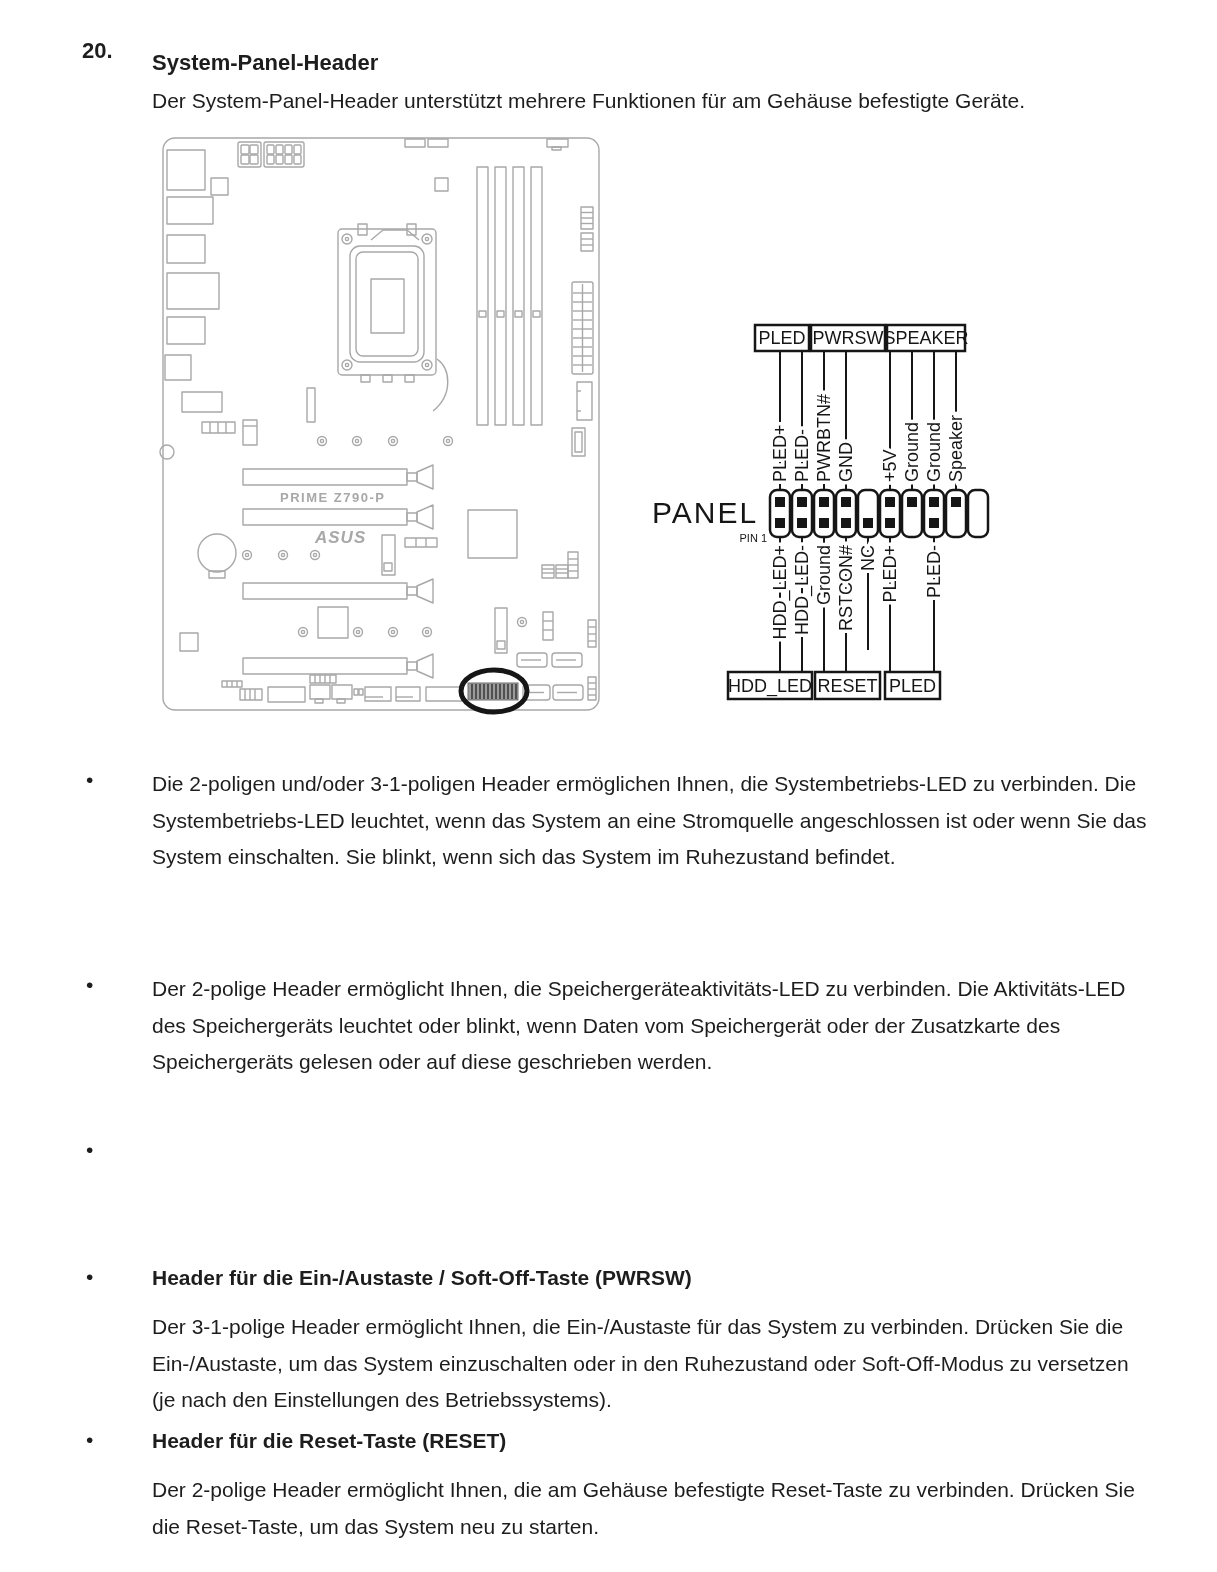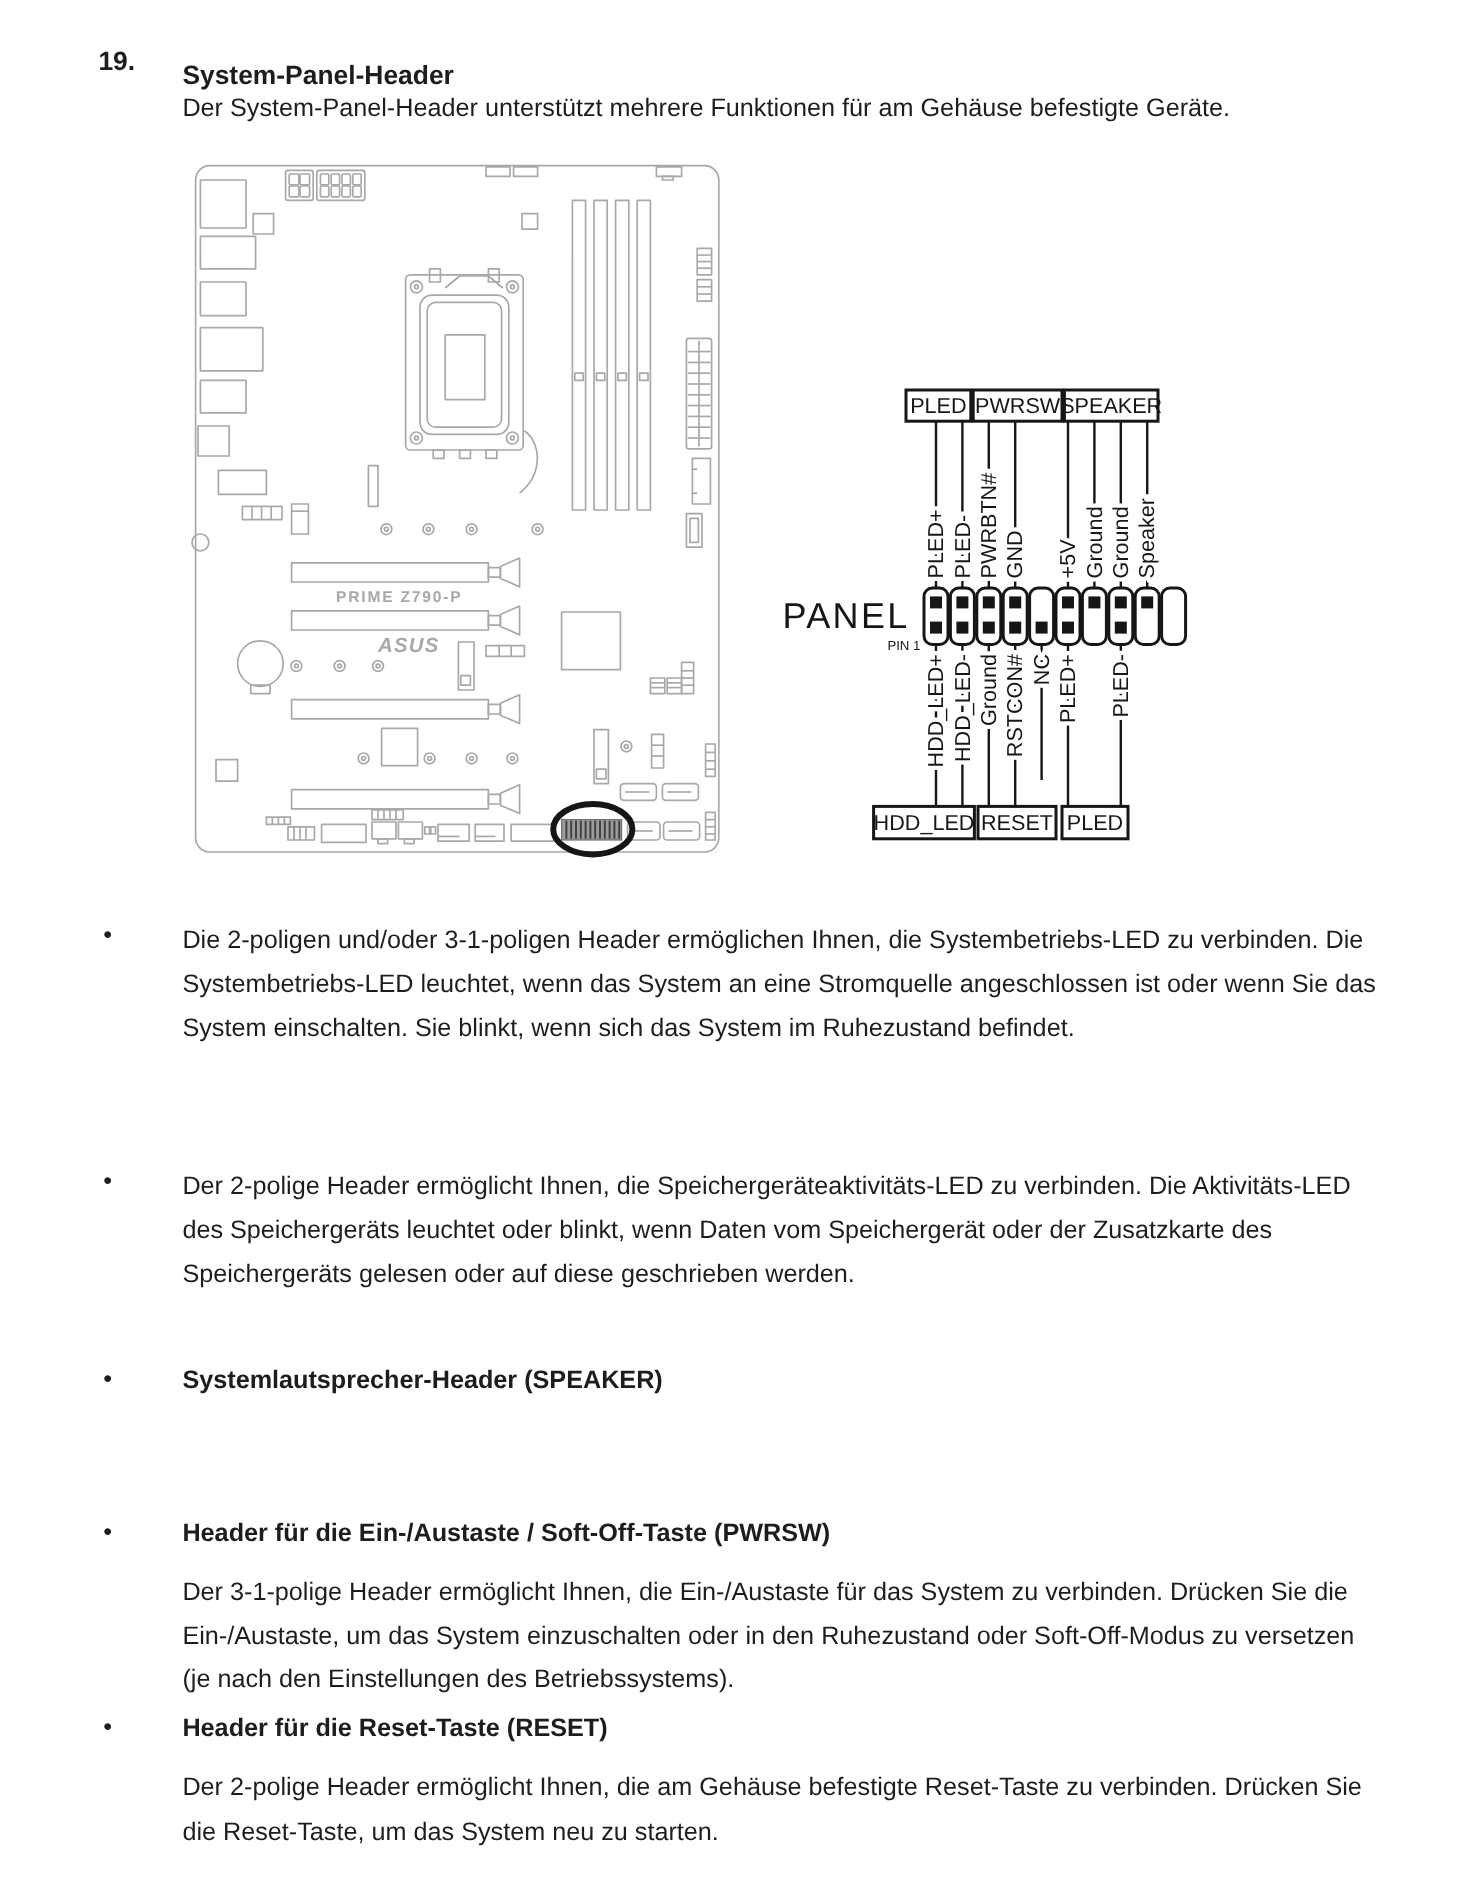--- a/index.html
+++ b/index.html
@@ -3,34 +3,34 @@
 <meta charset="utf-8">
 <style>
   html,body{margin:0;padding:0;}
   body{
     width:1217px;height:1572px;position:relative;overflow:hidden;
     background:#ffffff;color:#1d1d1d;
     font-family:"Liberation Sans","DejaVu Sans",sans-serif;
   }
   .sec-num{position:absolute;left:82px;top:36px;font-size:22px;line-height:30px;font-weight:700;}
   .sec-title{position:absolute;left:152px;top:36px;font-size:22px;line-height:30px;font-weight:700;margin-top:12px;}
-  .intro{position:absolute;left:152px;top:52px;width:1010px;font-size:21px;line-height:36px;}
+  .intro{position:absolute;left:152px;top:62px;width:1010px;font-size:21px;line-height:36px;}
   .diagram{position:absolute;left:0;top:133px;width:1217px;height:582px;}
   .board-svg{position:absolute;left:155px;top:0;}
   .panel-svg{position:absolute;left:648px;top:187px;font-family:"Liberation Sans","DejaVu Sans",sans-serif;}
   .section{position:absolute;left:0;width:1000px;padding-left:152px;}
   .section .marker{position:absolute;left:86px;top:2px;font-size:21px;}
   .section h2{margin:0 0 16px 0;font-size:21px;line-height:30px;font-weight:700;}
   .section p{margin:0;font-size:21px;line-height:36.5px;}
 </style>
 </head>
 <body>
 
 <div>
-  <span class="sec-num">19.</span>
+  <span class="sec-num">20.</span>
   <span class="sec-title">System-Panel-Header</span>
 </div>
 <p class="intro">Der System-Panel-Header unterstützt mehrere Funktionen für am Gehäuse befestigte Geräte.</p>
 
 <div class="diagram">
 
   <svg class="board-svg" width="450" height="582" viewBox="0 0 450 582">
     <g fill="none" stroke="#a8a8a8" stroke-width="1.4" stroke-linejoin="round">
       <rect x="8" y="5" width="436" height="572" rx="12"></rect>
 
@@ -357,21 +357,20 @@
   <div class="section" style="top:766px">
     <span class="marker">•</span>
     <p>Die 2-poligen und/oder 3-1-poligen Header ermöglichen Ihnen, die Systembetriebs-LED zu verbinden. Die Systembetriebs-LED leuchtet, wenn das System an eine Stromquelle angeschlossen ist oder wenn Sie das System einschalten. Sie blinkt, wenn sich das System im Ruhezustand befindet.</p>
   </div>
   <div class="section" style="top:971px">
     <span class="marker">•</span>
     <p>Der 2-polige Header ermöglicht Ihnen, die Speichergeräteaktivitäts-LED zu verbinden. Die Aktivitäts-LED des Speichergeräts leuchtet oder blinkt, wenn Daten vom Speichergerät oder der Zusatzkarte des Speichergeräts gelesen oder auf diese geschrieben werden.</p>
   </div>
   <div class="section" style="top:1136px">
     <span class="marker">•</span>
-    <h2>Systemlautsprecher-Header (SPEAKER)</h2>
   </div>
   <div class="section" style="top:1263px">
     <span class="marker">•</span>
     <h2>Header für die Ein-/Austaste / Soft-Off-Taste (PWRSW)</h2>
     <p>Der 3-1-polige Header ermöglicht Ihnen, die Ein-/Austaste für das System zu verbinden. Drücken Sie die Ein-/Austaste, um das System einzuschalten oder in den Ruhezustand oder Soft-Off-Modus zu versetzen (je nach den Einstellungen des Betriebssystems).</p>
   </div>
   <div class="section" style="top:1426px">
     <span class="marker">•</span>
     <h2>Header für die Reset-Taste (RESET)</h2>
     <p>Der 2-polige Header ermöglicht Ihnen, die am Gehäuse befestigte Reset-Taste zu verbinden. Drücken Sie die Reset-Taste, um das System neu zu starten.</p>

